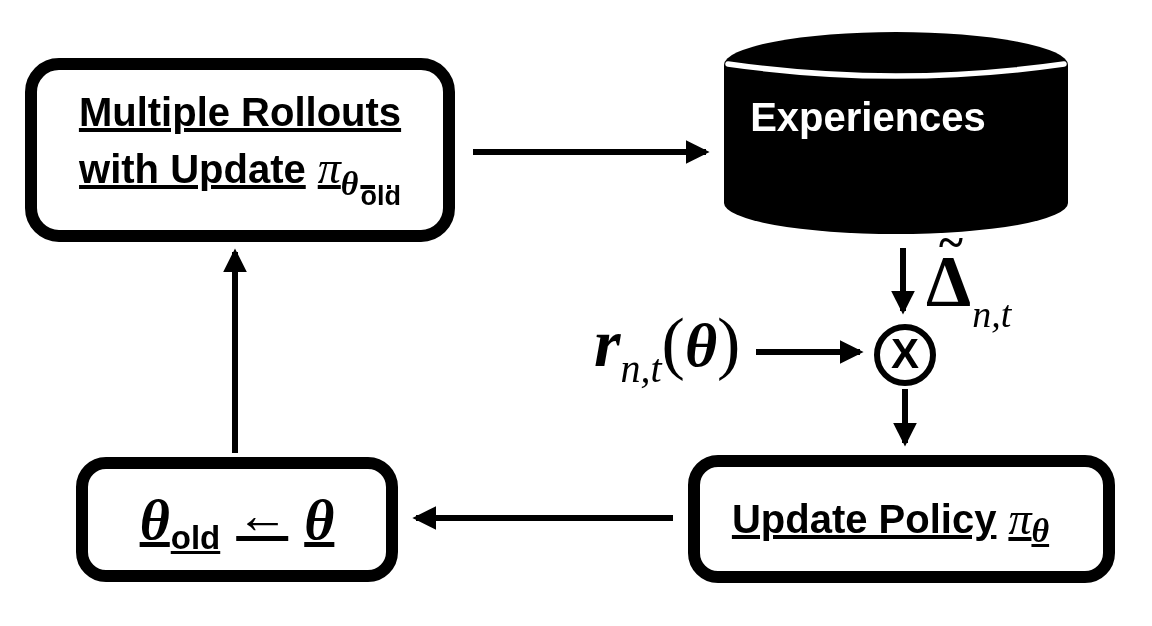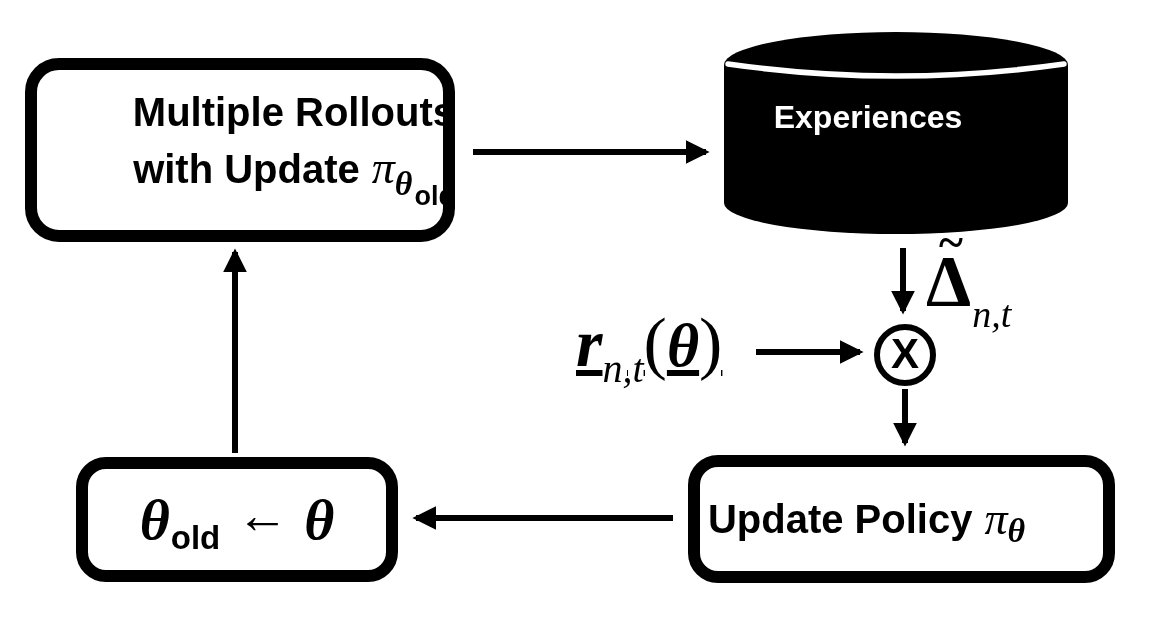--- a/index.html
+++ b/index.html
@@ -28,28 +28,29 @@
     border: 12px solid #000000;
     border-radius: 34px;
     box-sizing: border-box;
   }
   #rollouts-box { left: 25px; top: 58px; width: 430px; height: 184px; }
   #update-box  { left: 688px; top: 455px; width: 427px; height: 128px; border-radius: 30px; }
   #assign-box  { left: 76px;  top: 457px; width: 322px; height: 125px; border-radius: 30px; }
 
   .node-label {
     position: absolute;
-    text-align: right;
+    text-align: center;
     font-weight: bold;
     font-size: 40px;
     line-height: 56px;
     white-space: nowrap;
+    text-decoration: underline;
   }
   #rollouts-label { left: 25px; top: 84px; width: 430px; }
-  #update-label   { left: 688px; top: 455px; width: 357px; height: 128px;
+  #update-label   { left: 712px; top: 455px; width: 357px; height: 128px;
                     display: flex; align-items: center; justify-content: center; }
   #assign-label   { left: 76px; top: 457px; width: 322px; height: 125px;
                     display: flex; align-items: center; justify-content: center; }
 
   
   .math-pi {
     font-family: "Liberation Serif", serif;
     font-style: italic;
     font-weight: normal;
     font-size: 46px;
@@ -96,21 +97,21 @@
   }
 
   
   #buffer-cylinder { position: absolute; left: 724px; top: 28px; }
   #buffer-label {
     position: absolute;
     left: 724px; top: 90px; width: 288px;
     text-align: center;
     color: #ffffff;
     font-weight: bold;
-    font-size: 32px;
+    font-size: 40px;
     line-height: 55px;
   }
 
   
   #advantage-label {
     position: absolute;
     left: 926px; top: 250px;
     font-family: "Liberation Serif", serif;
     white-space: nowrap;
   }
@@ -132,26 +133,25 @@
     font-style: italic;
     font-size: 38px;
     position: relative;
     top: 22px;
     margin-left: 1px;
   }
 
   
   #ratio-label {
     position: absolute;
-    left: 576px; top: 308px;
+    left: 594px; top: 308px;
     font-family: "Liberation Serif", serif;
     font-size: 68px;
     line-height: 70px;
     white-space: nowrap;
-    text-decoration: underline;
   }
   #ratio-label .r-glyph { font-style: italic; font-weight: bold; }
   #ratio-label .nt-sub {
     font-style: italic;
     font-size: 40px;
     position: relative;
     top: 16px;
   }
   #ratio-label .paren { font-weight: normal; font-size: 70px; }
   #ratio-label .theta-arg { font-style: italic; font-weight: bold; font-size: 62px; }

